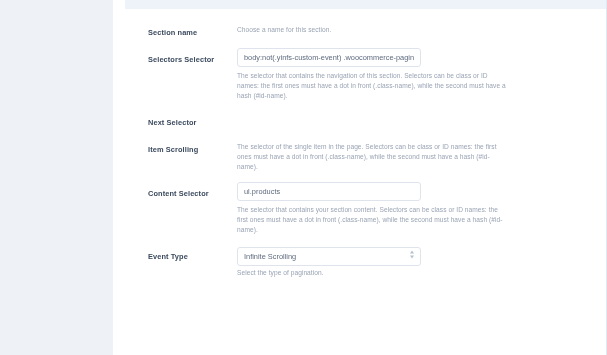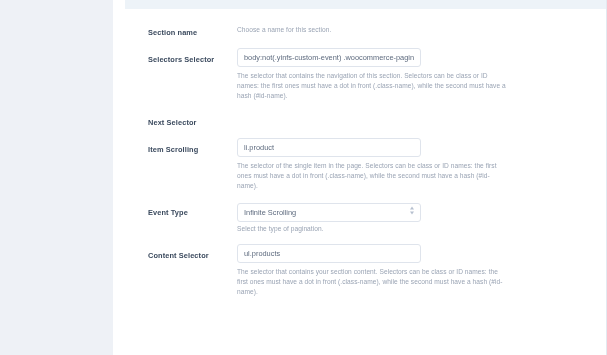--- a/index.html
+++ b/index.html
@@ -184,44 +184,43 @@
         </div>
       </div>
 
       <div class="row">
         <div class="row-label">Next Selector</div>
       </div>
 
       <div class="row">
         <div class="row-label">Item Scrolling</div>
         <div class="row-field">
-          <input class="text-input" type="text" value="li.product" style="">
           <span class="help">The selector of the single item in the page. Selectors can be class or ID names: the first ones must have a dot in front (.class-name), while the second must have a hash (#id-name).</span>
+        </div>
+      </div>
+
+      <div class="row">
+        <div class="row-label">Content Selector</div>
+        <div class="row-field">
+          <input class="text-input" type="text" value="ul.products" style="">
+          <span class="help">The selector that contains your section content. Selectors can be class or ID names: the first ones must have a dot in front (.class-name), while the second must have a hash (#id-name).</span>
         </div>
       </div>
 
       <div class="row">
         <div class="row-label">Event Type</div>
         <div class="row-field">
           <div class="select-shell">
             <select>
               <option>Infinite Scrolling</option>
             </select>
             <span class="select-arrows">
               <i class="up"></i>
                 <i class="down"></i>
             </span>
           </div>
           <span class="help">Select the type of pagination.</span>
         </div>
       </div>
 
-      <div class="row">
-        <div class="row-label">Content Selector</div>
-        <div class="row-field">
-          <input class="text-input" type="text" value="ul.products" style="">
-          <span class="help">The selector that contains your section content. Selectors can be class or ID names: the first ones must have a dot in front (.class-name), while the second must have a hash (#id-name).</span>
-        </div>
-      </div>
-
     </div>
   </div>
 </div>
 
 </body></html>

